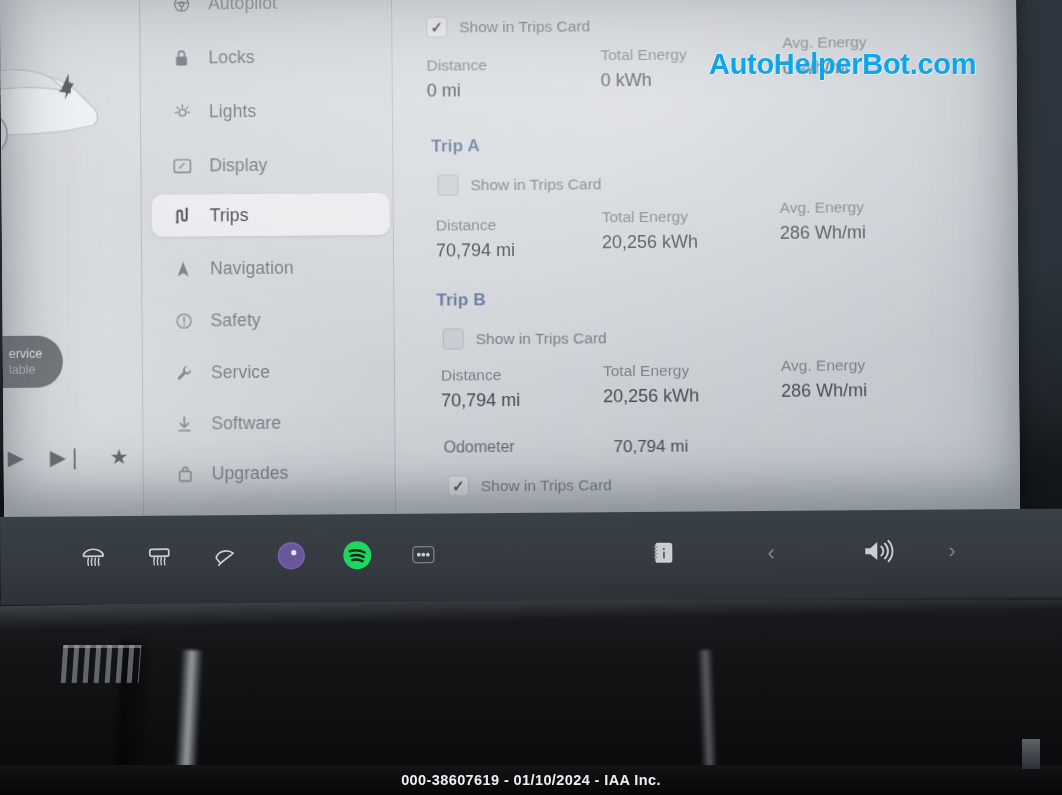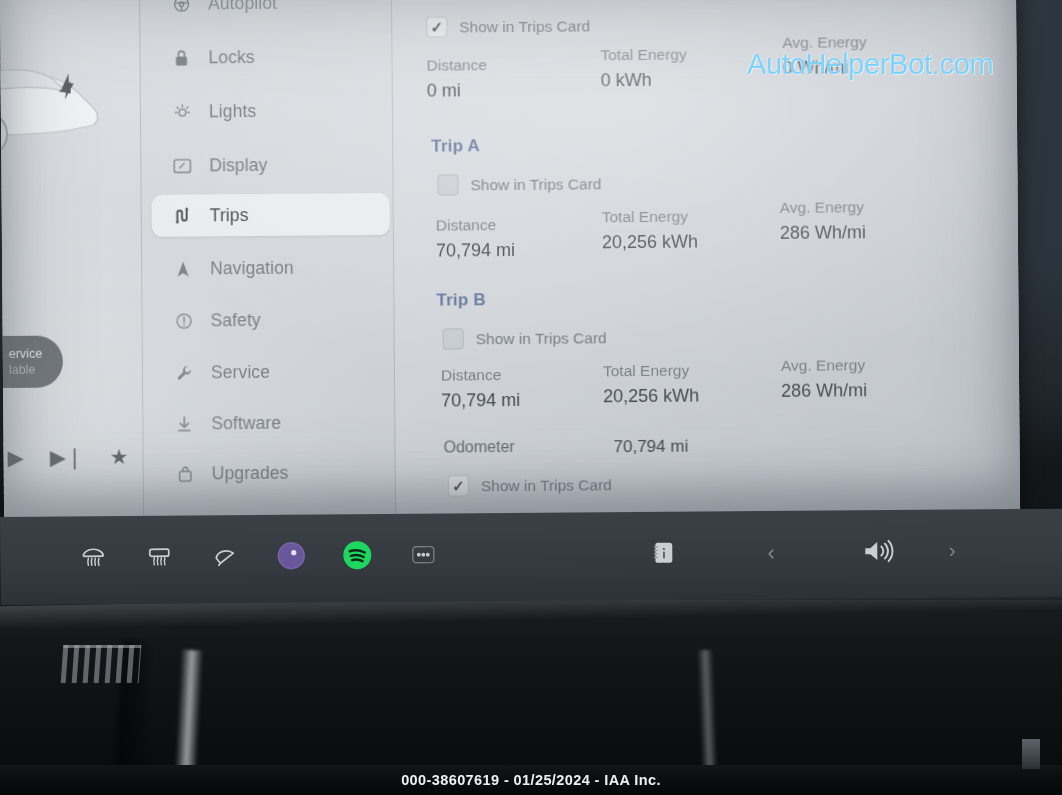--- a/index.html
+++ b/index.html
@@ -161,23 +161,23 @@
     color:#c8ced3;
   }
   .tb-ic { width:66px; display:flex; align-items:center; justify-content:center; font-size:21px; }
   .tb-right {
     position:absolute; left:630px; top:10px; height:62px;
     display:flex; align-items:center; gap:0; color:#bfc5cb;
   }
 
   
   .watermark {
-    position:absolute; left:747px; top:48px; z-index:60;
-    font-size:29px; font-weight:400; letter-spacing:-.3px;
-    color:#7dd3fc;
+    position:absolute; left:709px; top:48px; z-index:60;
+    font-size:29px; font-weight:700; letter-spacing:-.3px;
+    color:#0ea5e9;
     text-shadow:1px 1px 0 rgba(255,255,255,.55), -1px -1px 0 rgba(255,255,255,.30);
   }
 
   
   .footer {
     position:absolute; left:0; bottom:0; width:1062px; height:30px;
     background:linear-gradient(180deg,#121415,#050607);
     display:flex; align-items:center; justify-content:center;
   }
   .footer span { color:#eef1f3; font-size:14.5px; font-weight:700; letter-spacing:.4px; }
@@ -512,17 +512,17 @@
             </g>
           </svg>
       </span>
       <span class="tb-ic" style="width:80px; font-size:21px; color:#7d848a;">›</span>
     </div>
   </div>
 
   <div class="watermark">AutoHelperBot.com</div>
 
   <div class="footer">
-    <span>000-38607619 - 01/25/2024 - IAA Inc.</span>
+    <span>000-38607619 - 01/10/2024 - IAA Inc.</span>
   </div>
   <div class="footer-tab"></div>
 
 </div>
 
 </body></html>

